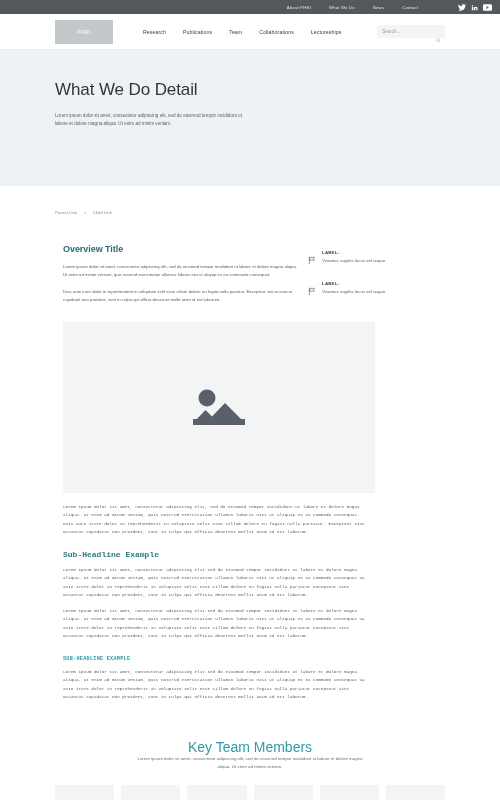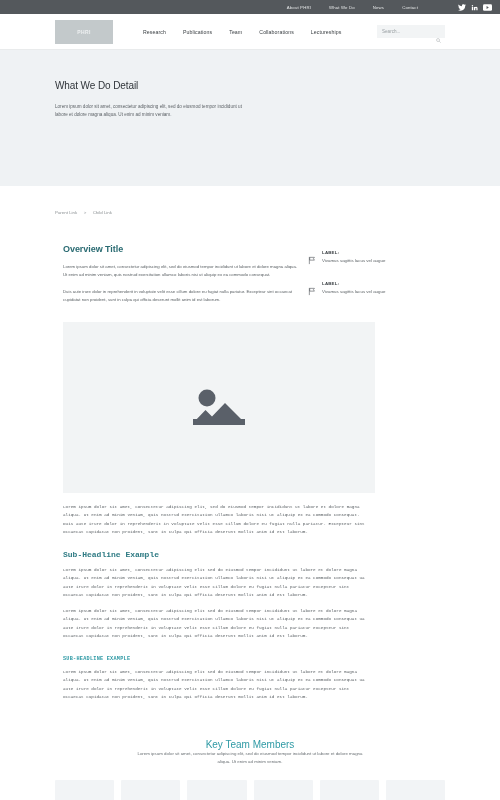--- a/index.html
+++ b/index.html
@@ -80,21 +80,21 @@
   .search input::placeholder { color: #9aa0a3; }
   .search-icon { position: absolute; right: 4px; top: 4px; }
 
   
   .hero {
     background: #eff2f4;
     height: 136px;
     padding-top: 30px;
   }
   .hero h1 {
-    font-size: 10px; font-weight: normal; color: #30353a;
+    font-size: 17px; font-weight: normal; color: #30353a;
     letter-spacing: -.1px; margin-bottom: 12px;
   }
   .hero p {
     font-size: 4.6px; line-height: 1.85; color: #5e6468;
     width: 196px;
   }
 
   
   .breadcrumb { padding-top: 14px; padding-bottom: 26px; }
   .breadcrumb span { font-size: 4.4px; color: #8d9295; }
@@ -139,21 +139,21 @@
     margin: 10px 0 10px 8px;
     display: flex; align-items: center; justify-content: center;
   }
 
   
   .team {
     text-align: center;
     padding-top: 24px;
   }
   .team h2 {
-    font-size: 10px; color: #2f9aa5; font-weight: normal;
+    font-size: 14px; color: #2f9aa5; font-weight: normal;
     margin-bottom: 0;
   }
   .team p {
     font-size: 4.4px; line-height: 1.85; color: #6a7074;
     width: 230px; margin: 0 auto;
   }
   .cards {
     display: flex; gap: 7px; margin-top: 14px;
     width: 390px; margin-left: auto; margin-right: auto;
   }

